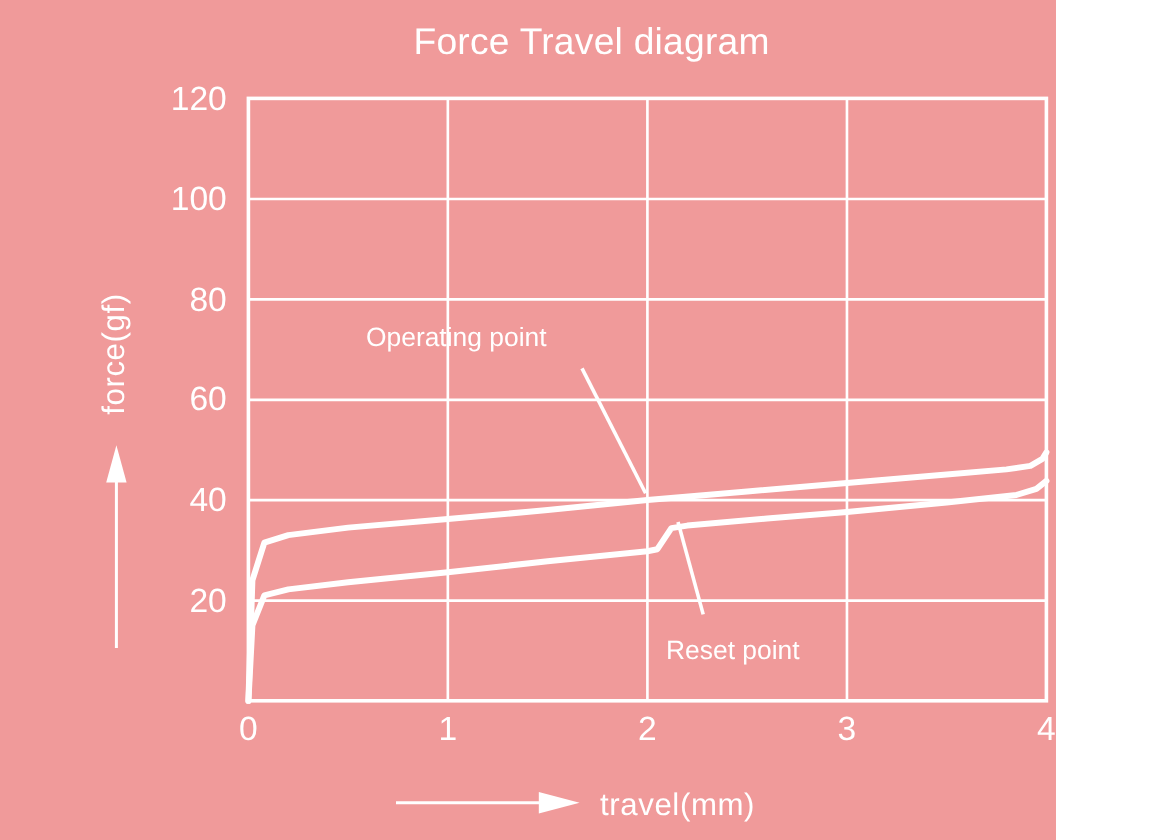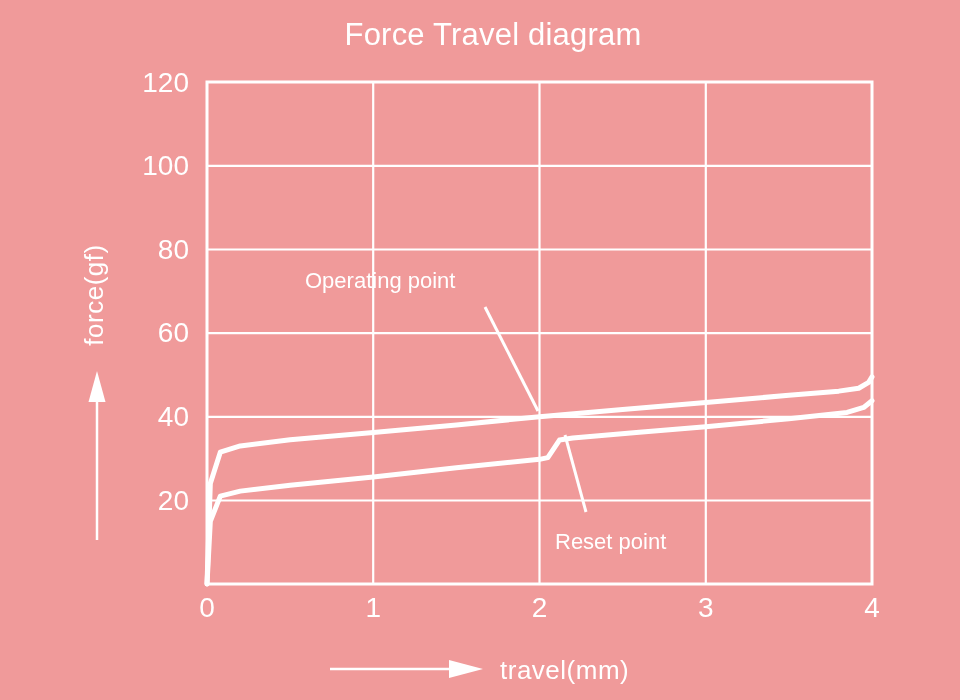--- a/index.html
+++ b/index.html
@@ -8,21 +8,21 @@
     padding: 0;
   }
   body {
     width: 960px;
     height: 700px;
     overflow: hidden;
     font-family: "Liberation Sans", sans-serif;
   }
   #chart-root {
     position: relative;
-    width: 960px;
+    width: 880px;
     height: 700px;
     background: #f09a9a;
   }
   #chart-svg {
     position: absolute;
     left: 0;
     top: 0;
     width: 960px;
     height: 700px;
     display: block;

